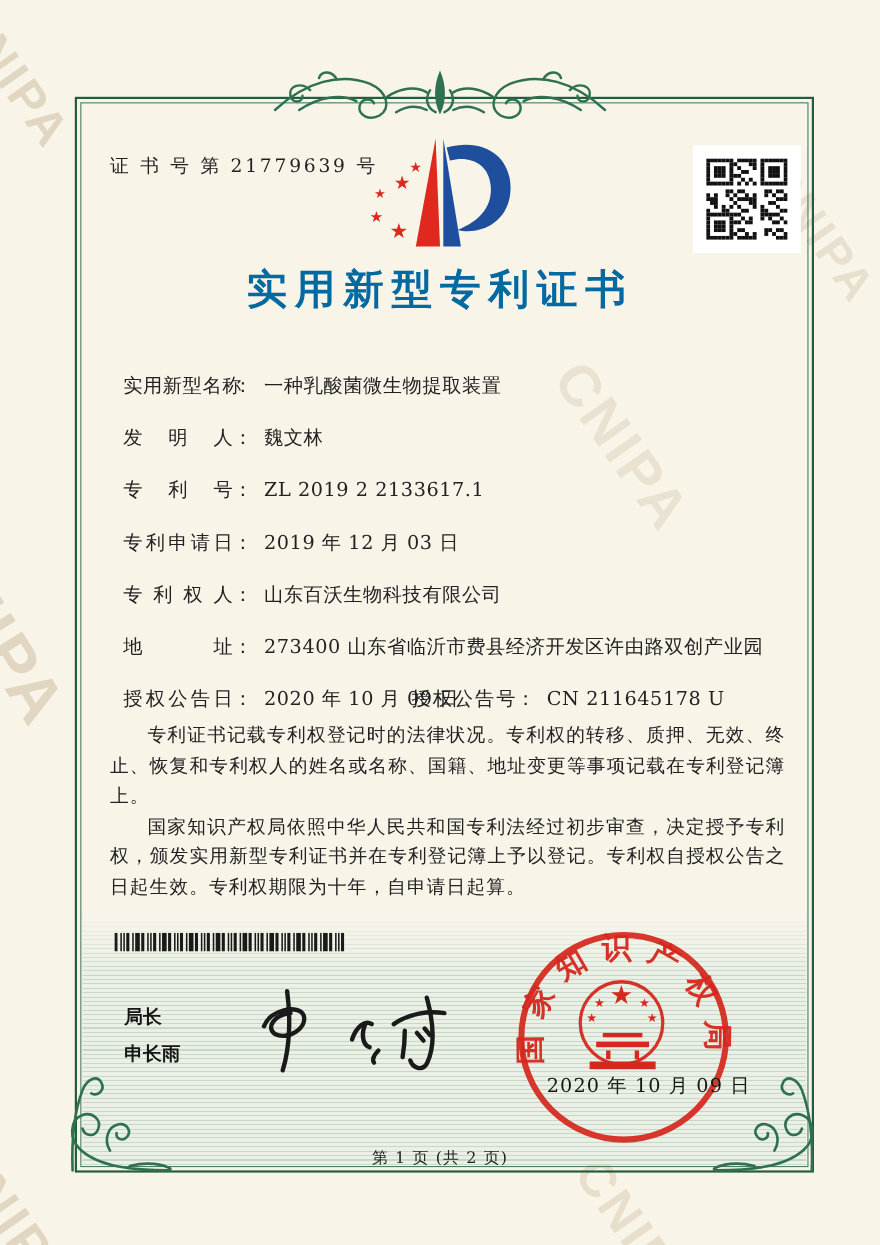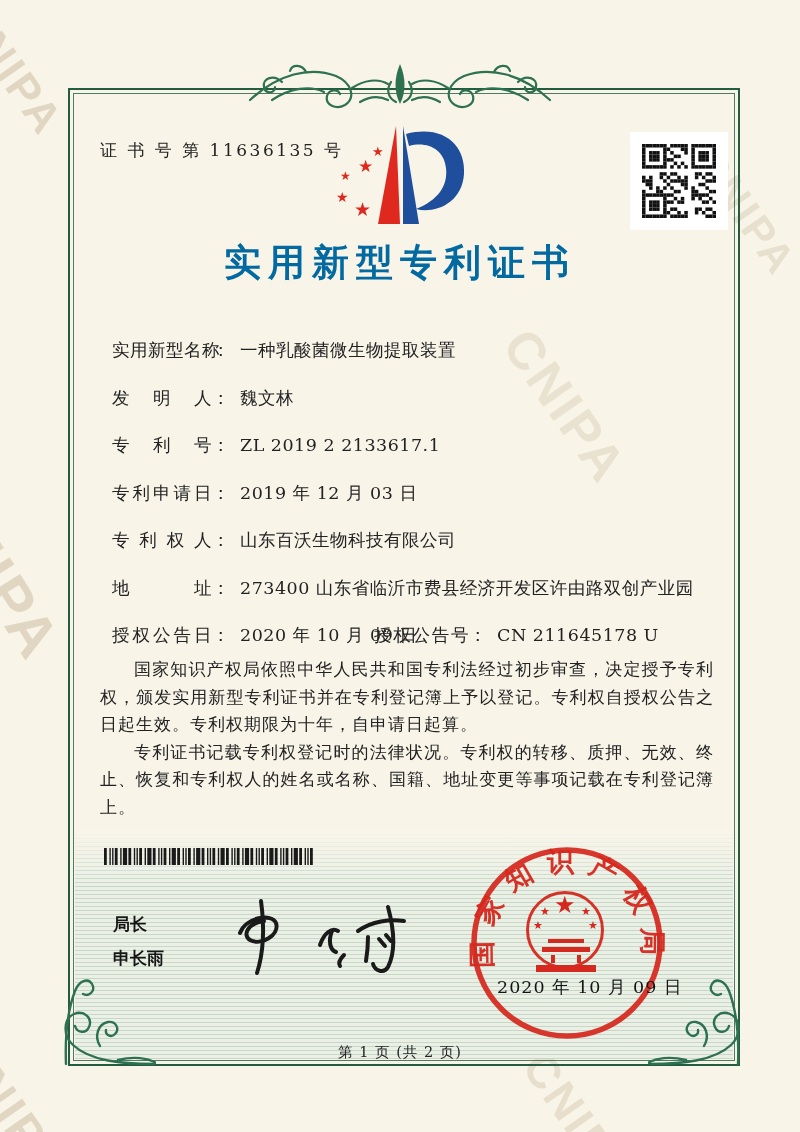--- a/index.html
+++ b/index.html
@@ -121,21 +121,21 @@
   </div>
   <div class="orn flourish-right" style="left:648px;top:972px;">
     <svg width="100" height="96" viewBox="0 0 100 96" fill="none" stroke="#2e7150" stroke-width="2.4" stroke-linecap="round">
       <path d="M98,92 C66,92 34,89 17,73 C6,63 8,46 18,42 C28,38 37,46 33,55 C30,62 21,61 19,54"></path>
       <path d="M10,92 C9,66 11,40 19,19 C23,9 32,5 36,12 C40,19 33,25 27,22"></path>
       <path d="M44,74 C38,64 42,52 52,50 C60,49 64,57 59,62 C55,66 49,63 50,58"></path>
       <path d="M62,88 C78,84 92,86 100,91"></path>
     </svg>
   </div>
 
-  <div class="cert-no">证 书 号 第 11636135 号</div>
+  <div class="cert-no">证 书 号 第 21779639 号</div>
 
   <div class="logo">
     <svg width="146" height="122" viewBox="0 0 146 122">
       <polygon points="64,10 68,108 46,108" fill="#df281e"></polygon>
       <polygon points="71,10 87,108 71,108" fill="#1e4e9c"></polygon>
       <path d="M74,18 C112,8 134,30 132,58 C130,88 102,98 84,93 C106,84 116,70 114,52 C112,33 95,25 77,30 Z" fill="#1e4e9c"></path>
       <text x="40" y="40" font-size="13" fill="#df281e" font-family="'DejaVu Sans',sans-serif">★</text>
       <text x="26" y="56" font-size="17" fill="#df281e" font-family="'DejaVu Sans',sans-serif">★</text>
       <text x="8" y="64" font-size="12" fill="#df281e" font-family="'DejaVu Sans',sans-serif">★</text>
       <text x="4" y="86" font-size="14" fill="#df281e" font-family="'DejaVu Sans',sans-serif">★</text>
@@ -378,22 +378,22 @@
     <div class="row" style="top:576px">
       <span class="flabel">地址</span><span>：</span><span class="fval">273400  山东省临沂市费县经济开发区许由路双创产业园</span>
     </div>
     <div class="row" style="top:623px">
       <span class="flabel">授权公告日</span><span>：</span><span class="fval gval">2020 年 10 月 09 日</span>
       <span class="flabel flabel2">授权公告号</span><span>：</span><span class="fval">CN 211645178 U</span>
     </div>
   </div>
 
   <div class="paras">
+    <p>专利证书记载专利权登记时的法律状况。专利权的转移、质押、无效、终止、恢复和专利权人的姓名或名称、国籍、地址变更等事项记载在专利登记簿上。</p>
     <p>国家知识产权局依照中华人民共和国专利法经过初步审查，决定授予专利权，颁发实用新型专利证书并在专利登记簿上予以登记。专利权自授权公告之日起生效。专利权期限为十年，自申请日起算。</p>
-    <p>专利证书记载专利权登记时的法律状况。专利权的转移、质押、无效、终止、恢复和专利权人的姓名或名称、国籍、地址变更等事项记载在专利登记簿上。</p>
   </div>
 
   <div class="barcode">
     <svg id="bc" width="214" height="17" viewBox="0 0 214 17">
         <rect x="0.0" y="0" width="2.8" height="17" fill="#1a1a1a"></rect>
         <rect x="5.4" y="0" width="1.4" height="17" fill="#1a1a1a"></rect>
         <rect x="8.1" y="0" width="1.4" height="17" fill="#1a1a1a"></rect>
         <rect x="10.8" y="0" width="2.8" height="17" fill="#1a1a1a"></rect>
         <rect x="16.2" y="0" width="1.4" height="17" fill="#1a1a1a"></rect>
         <rect x="18.9" y="0" width="4.2" height="17" fill="#1a1a1a"></rect>

